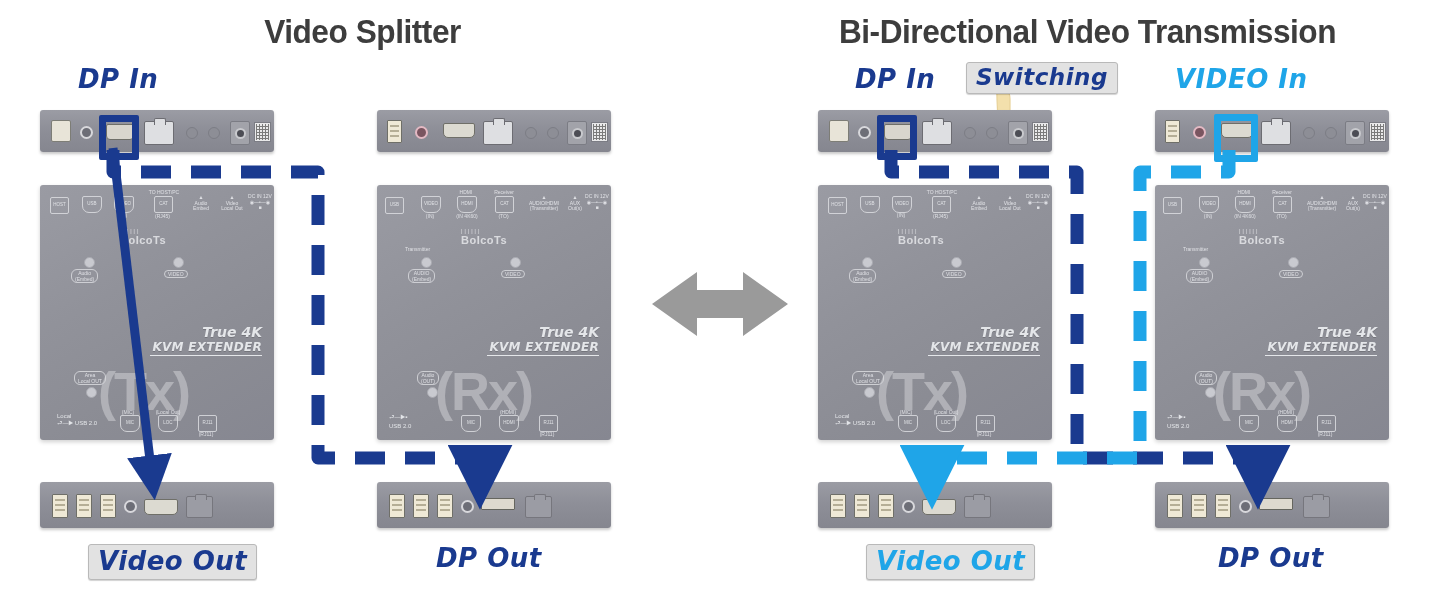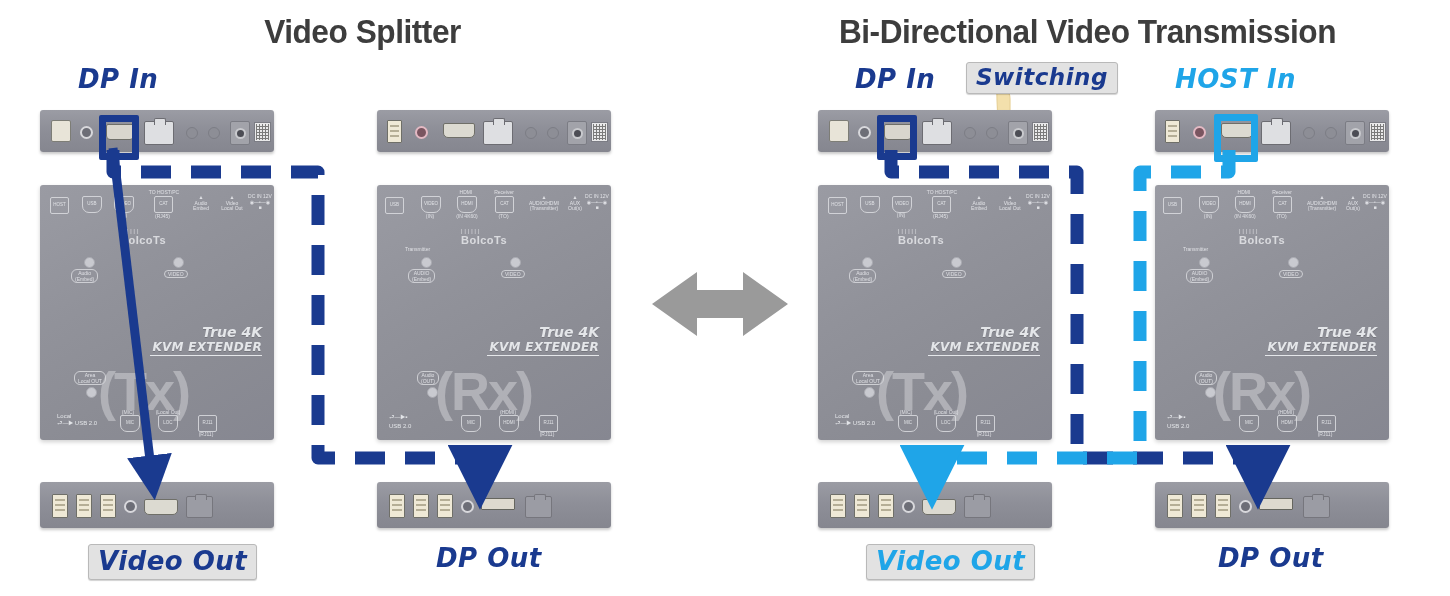--- a/index.html
+++ b/index.html
@@ -335,21 +335,21 @@
     <div class="pt jack" style="left:84px;top:18px;width:9px;height:9px;"></div>
     <div class="pt dp-slim" style="left:104px;top:16px;width:32px;height:10px;"></div>
     <div class="pt rj11" style="left:148px;top:14px;width:25px;height:20px;"></div>
   </div>
 
   <div class="hand-label navy-text boxed" style="left:88px;top:544px;">Video Out</div>
   <div class="hand-label navy-text" style="left:436px;top:543px;">DP Out</div>
 
   <div class="hand-label navy-text" style="left:855px;top:64px;">DP In</div>
 
-  <div class="hand-label cyan-text" style="left:1175px;top:64px;">HOST In</div>
+  <div class="hand-label cyan-text" style="left:1175px;top:64px;">VIDEO In</div>
 
   <div class="hand-label navy-text boxed" style="left:966px;top:62px;font-size:23px;z-index:6;">Switching</div>
 
   <svg id="hand-icon" viewBox="0 0 46 66">
     <g fill="#f3dfa8" stroke="#e6cf93" stroke-width="1.2" opacity="0.95">
       <path d="M14 2 C20 1, 25 5, 25 13 L25 30 L30 27 C34 25, 38 29, 36 34
                L27 54 C24 61, 18 64, 12 62 L7 58 C4 55, 4 50, 7 46 L13 36
                L12 13 C12 6, 11 3, 14 2 Z"></path>
     </g>
     <path d="M13 36 L13 52" stroke="#e2c98c" stroke-width="1" fill="none" opacity=".8"></path>

